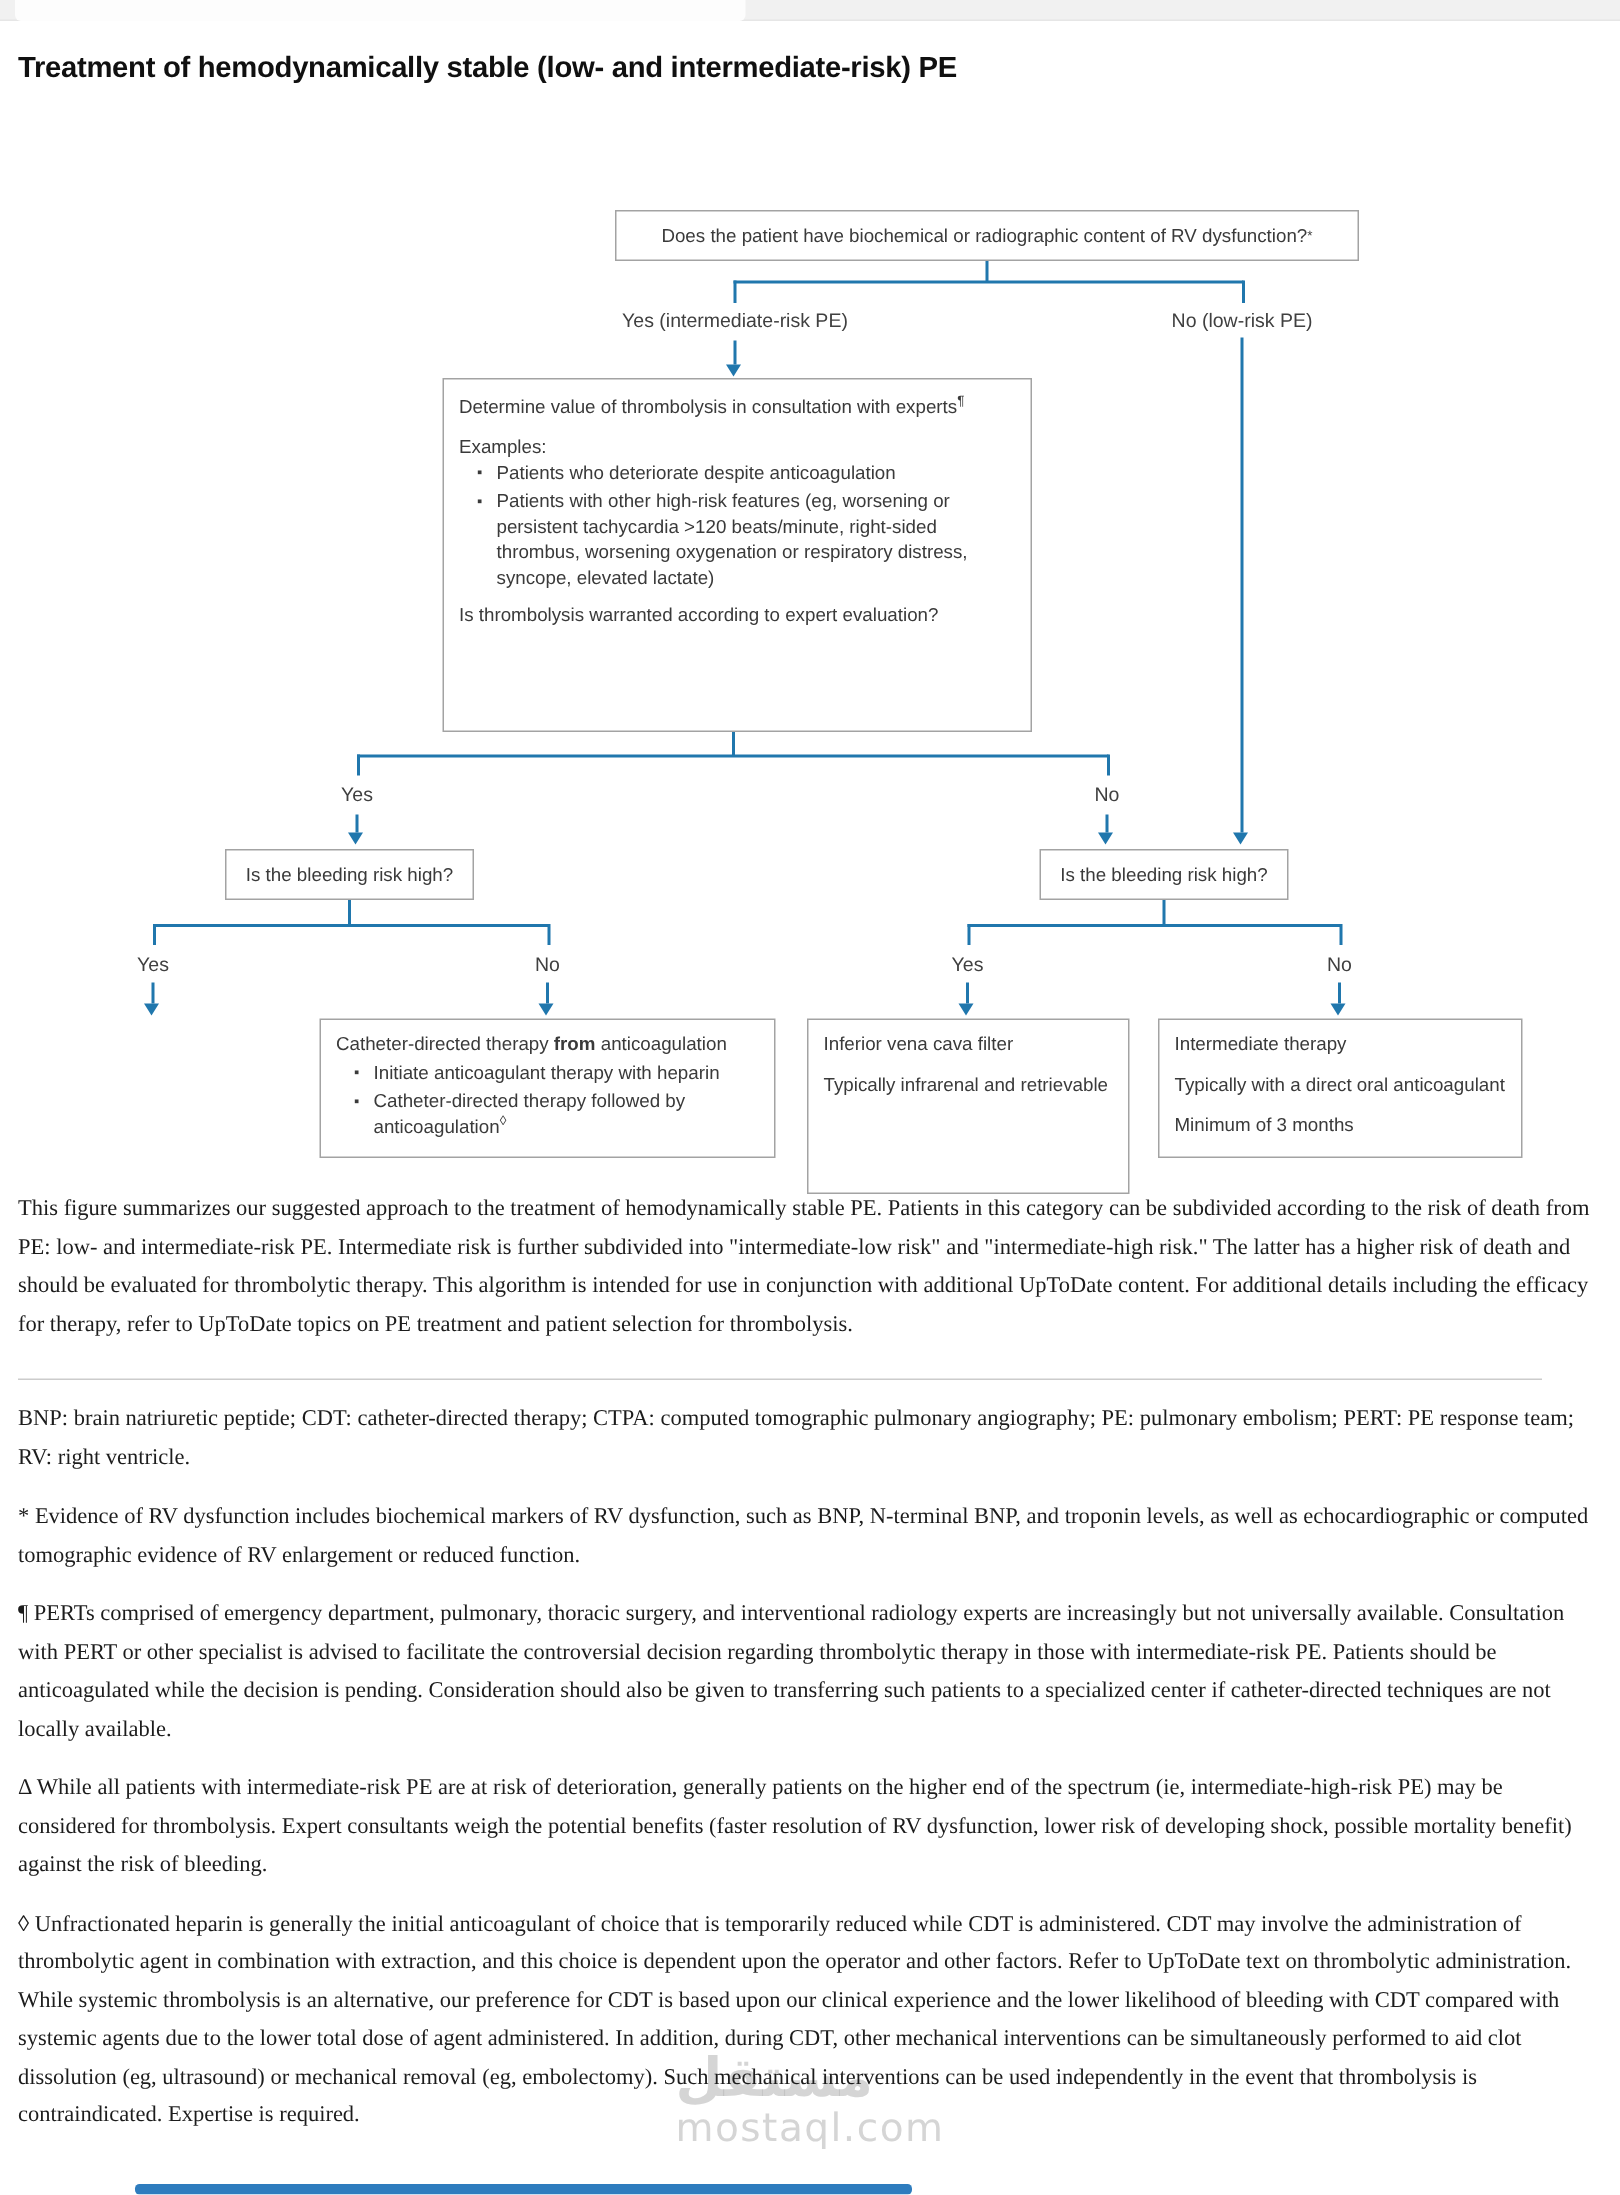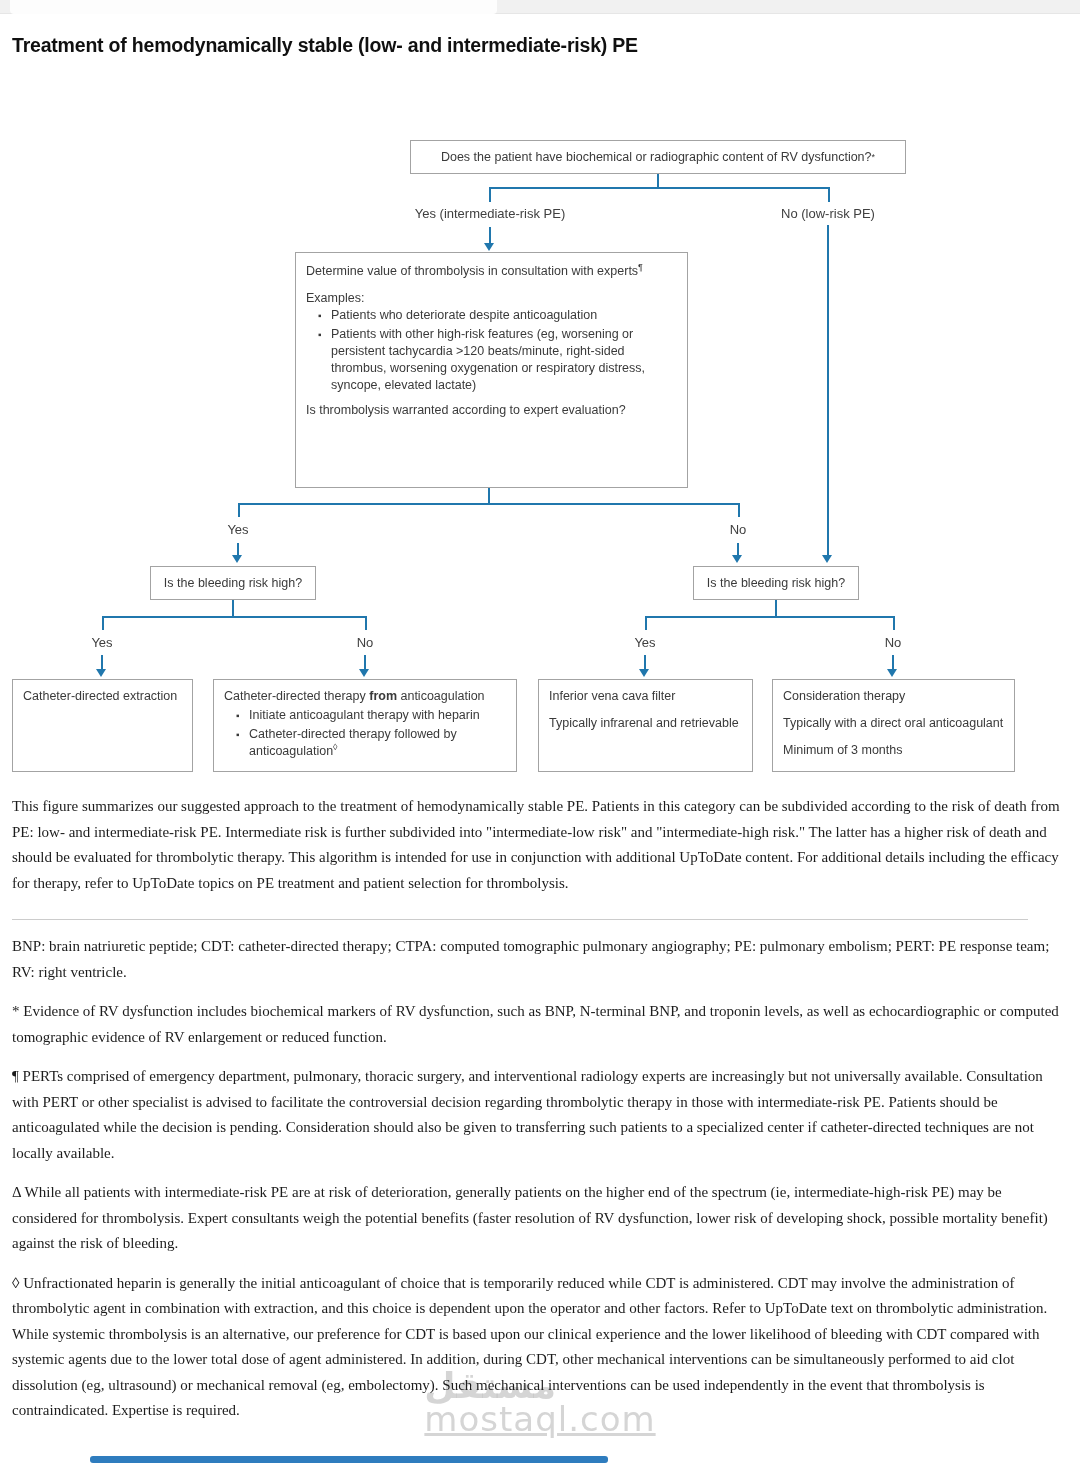--- a/index.html
+++ b/index.html
@@ -51,21 +51,21 @@
   .bodytext p{margin:14px 12px 0 12px;font-family:Liberation Serif, serif;
         font-size:15px;line-height:25.5px;color:#1c1c1c;}
   .bodytext p.caption{margin-top:13px;}
   hr.divider{border:none;border-top:1px solid #ccc;margin:23px 52px 8px 12px;}
 
   
   .watermark{position:absolute;left:50%;top:1368px;transform:translateX(-50%);
         text-align:left;color:rgba(185,185,185,0.6);z-index:0;pointer-events:none;
         font-family:"DejaVu Sans",sans-serif;}
   .watermark .ar{font-size:36px;font-weight:700;line-height:36px;}
-  .watermark .lat{font-size:34px;line-height:30px;letter-spacing:1px;text-decoration:underline;}
+  .watermark .lat{font-size:26px;line-height:30px;letter-spacing:1px;}
 
   
   .hscroll-thumb{position:absolute;left:90px;top:1456px;width:518px;height:7px;
         background:#2e7cbe;border-radius:3px;}
 </style>
 </head>
 <body>
 
 <div class="topbar">
   <div class="topbar-white"></div>
@@ -134,39 +134,36 @@
   <div class="hl" style="left:645px;top:559px;width:249px;"></div>
   <div class="vl" style="left:645px;top:559px;height:14px;"></div>
   <div class="vl" style="left:893px;top:559px;height:14px;"></div>
   <div class="lbl" style="left:595px;top:578px;width:100px;">Yes</div>
   <div class="lbl" style="left:843px;top:578px;width:100px;">No</div>
   <div class="vl" style="left:644px;top:598px;height:14px;"></div>
   <div class="ah" style="left:639px;top:612px;"></div>
   <div class="vl" style="left:892px;top:598px;height:14px;"></div>
   <div class="ah" style="left:887px;top:612px;"></div>
 
-  <div class="fbox outcome" style="left:12px;top:622px;width:181px;height:93px;">
-    <p style="margin:0;">Catheter-directed extraction</p>
-  </div>
 
   <div class="fbox outcome cdt" style="left:213px;top:622px;width:304px;height:93px;">
     <p style="margin:0;"><span>Catheter-directed therapy </span><b>from</b><span> anticoagulation</span></p>
     <ul>
       <li><span>Initiate anticoagulant therapy with heparin</span></li>
       <li><span>Catheter-directed therapy followed by anticoagulation</span><sup>◊</sup></li>
     </ul>
   </div>
 
-  <div class="fbox outcome" style="left:538px;top:622px;width:215px;height:93px;">
+  <div class="fbox outcome" style="left:538px;top:622px;width:215px;height:117px;">
     <p>Inferior vena cava filter</p>
     <p>Typically infrarenal and retrievable</p>
   </div>
 
   <div class="fbox outcome" style="left:772px;top:622px;width:243px;height:93px;">
-    <p>Consideration therapy</p>
+    <p>Intermediate therapy</p>
     <p>Typically with a direct oral anticoagulant</p>
     <p>Minimum of 3 months</p>
   </div>
 </div>
 
 <div class="bodytext">
   <p class="caption">This figure summarizes our suggested approach to the treatment of hemodynamically stable PE. Patients in this category can be subdivided according to the risk of death from PE: low- and intermediate-risk PE. Intermediate risk is further subdivided into "intermediate-low risk" and "intermediate-high risk." The latter has a higher risk of death and should be evaluated for thrombolytic therapy. This algorithm is intended for use in conjunction with additional UpToDate content. For additional details including the efficacy for therapy, refer to UpToDate topics on PE treatment and patient selection for thrombolysis.</p>
   <hr class="divider">
   <p>BNP: brain natriuretic peptide; CDT: catheter-directed therapy; CTPA: computed tomographic pulmonary angiography; PE: pulmonary embolism; PERT: PE response team; RV: right ventricle.</p>
   <p>* Evidence of RV dysfunction includes biochemical markers of RV dysfunction, such as BNP, N-terminal BNP, and troponin levels, as well as echocardiographic or computed tomographic evidence of RV enlargement or reduced function.</p>

